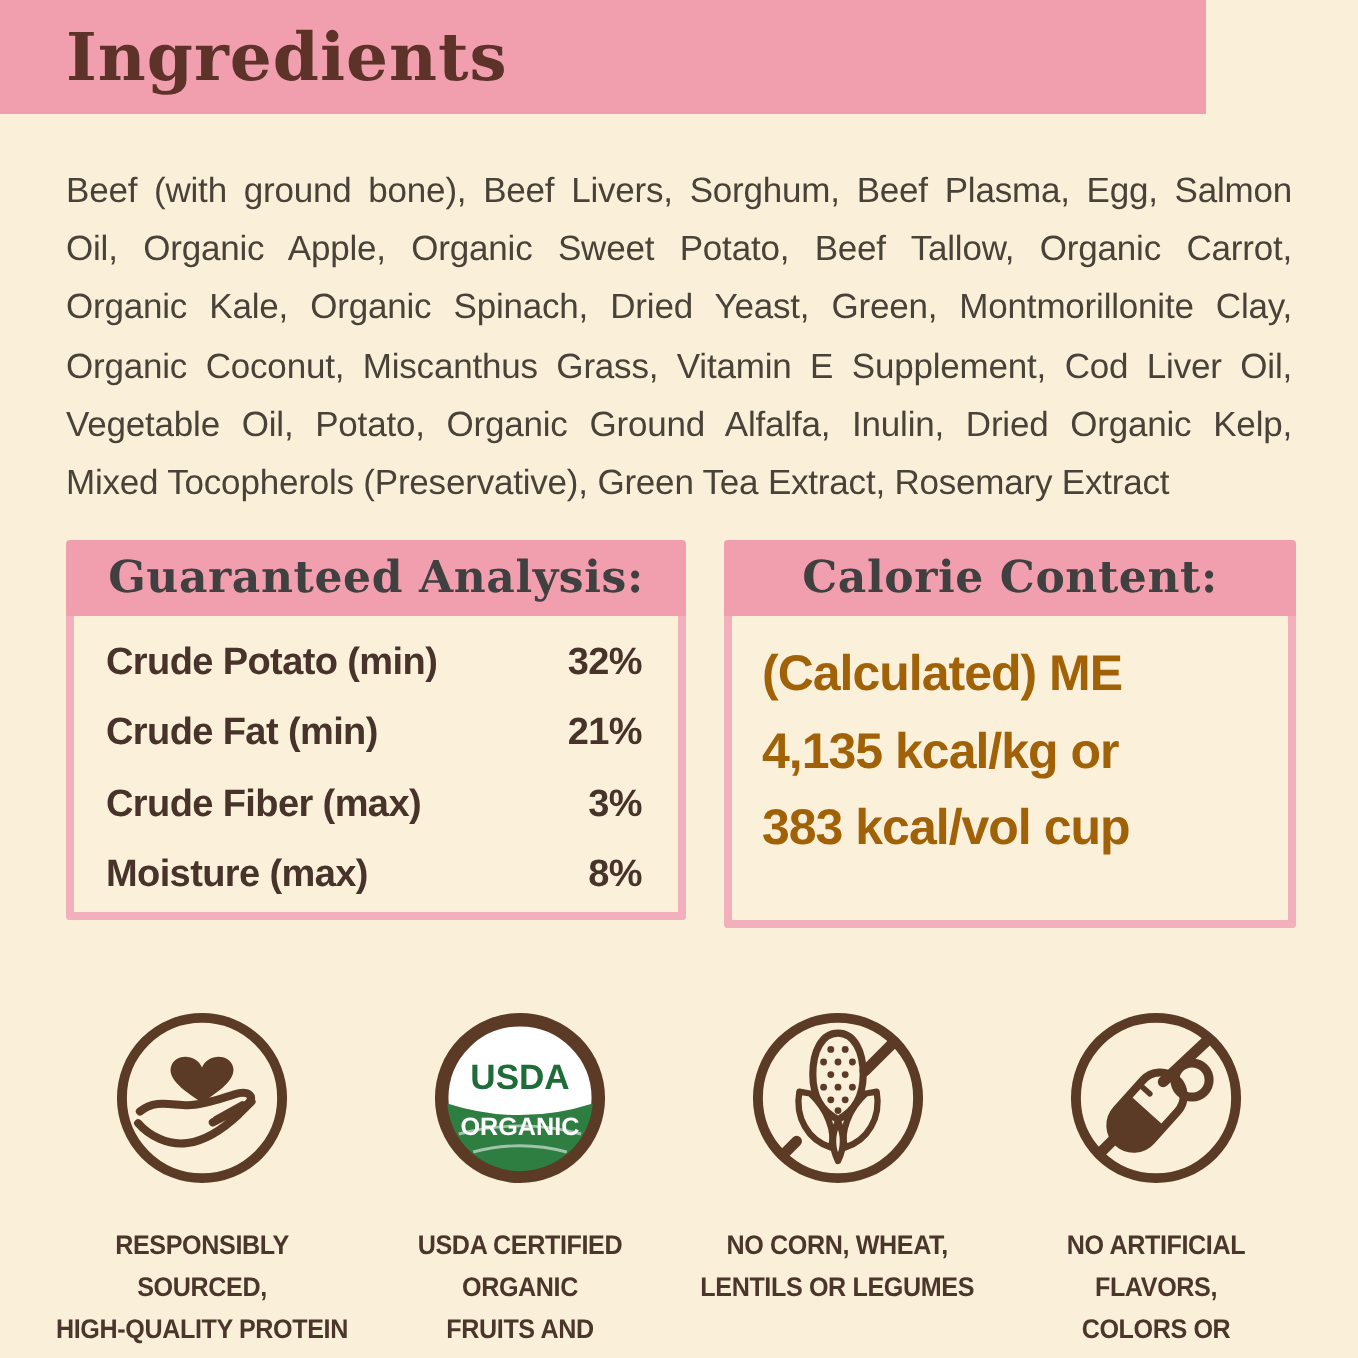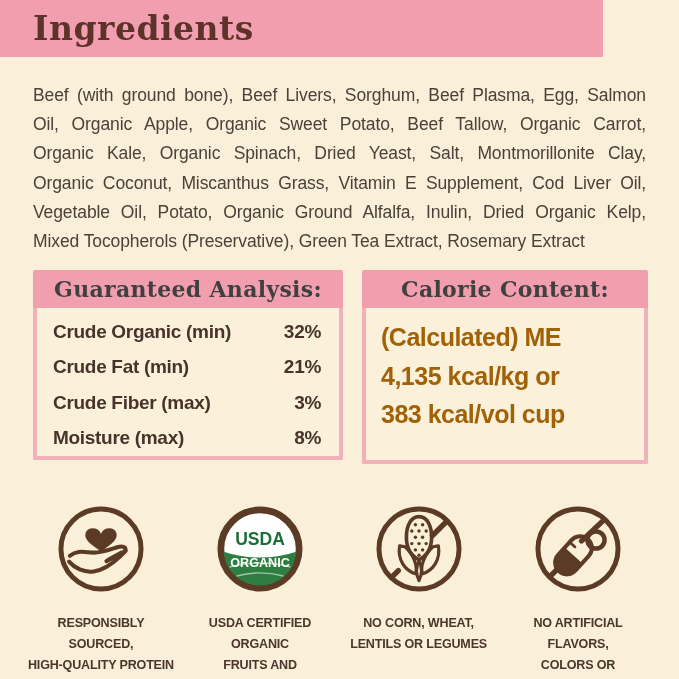--- a/index.html
+++ b/index.html
@@ -67,31 +67,31 @@
 
 <div class="page">
 
   <header class="title-bar">
     <h1>Ingredients</h1>
   </header>
 
   <section class="ingredients">
     <div class="ln">Beef (with ground bone), Beef Livers, Sorghum, Beef Plasma, Egg, Salmon</div>
     <div class="ln">Oil, Organic Apple, Organic Sweet Potato, Beef Tallow, Organic Carrot,</div>
-    <div class="ln">Organic Kale, Organic Spinach, Dried Yeast, Salt, Montmorillonite Clay,</div>
+    <div class="ln">Organic Kale, Organic Spinach, Dried Yeast, Green, Montmorillonite Clay,</div>
     <div class="ln">Organic Coconut, Miscanthus Grass, Vitamin E Supplement, Cod Liver Oil,</div>
     <div class="ln">Vegetable Oil, Potato, Organic Ground Alfalfa, Inulin, Dried Organic Kelp,</div>
     <div class="ln last">Mixed Tocopherols (Preservative), Green Tea Extract, Rosemary Extract</div>
   </section>
 
   <section class="info-box box-ga">
     <div class="box-header">Guaranteed Analysis:</div>
     <div class="box-body">
       <div class="ga-row">
-        <span>Crude Organic (min)</span>
+        <span>Crude Potato (min)</span>
         <span>32%</span>
       </div>
       <div class="ga-row">
         <span>Crude Fat (min)</span>
         <span>21%</span>
       </div>
       <div class="ga-row">
         <span>Crude Fiber (max)</span>
         <span>3%</span>
       </div>

